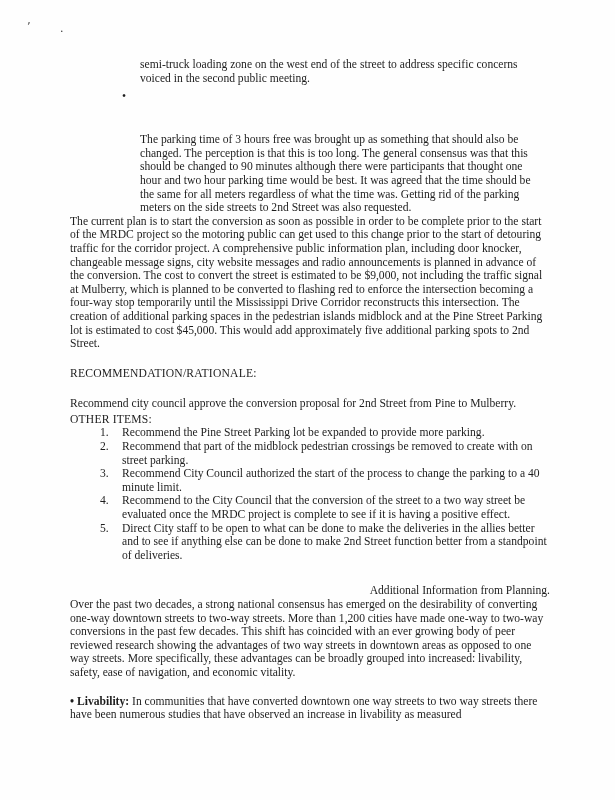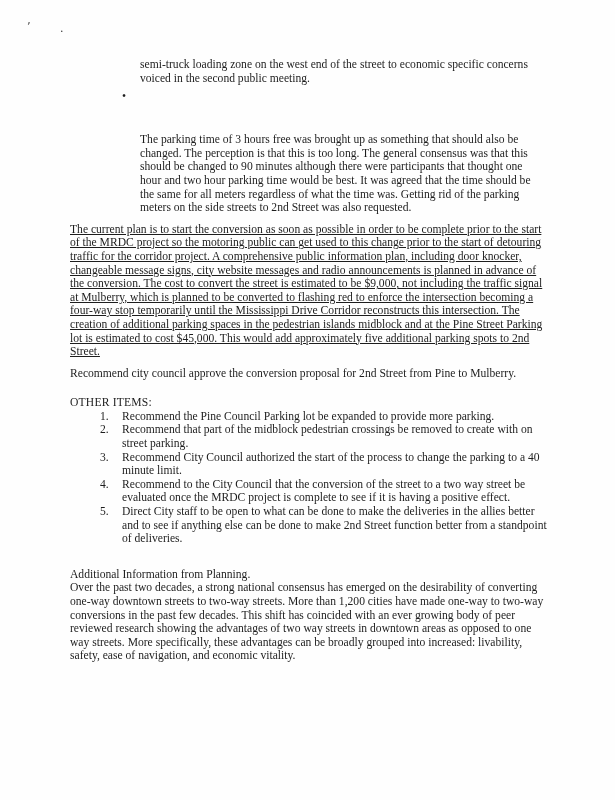--- a/index.html
+++ b/index.html
@@ -46,37 +46,36 @@
   .bullet-marker {
     width: 18px;
     flex: 0 0 18px;
     text-align: left;
   }
   .bullet-text {
     flex: 1;
     margin-top: 43px;
   }
   .para {
-    margin-top: 8px;
+    margin-top: 0;
     width: 480px;
-    text-decoration: underline;
   }
   .section-heading {
     margin-top: 16px;
     letter-spacing: 0.2px;
   }
   .heading-text {
     display: inline-block;
   }
   .rec-text {
-    margin-top: 8px;
+    margin-top: 17px;
     width: 480px;
   }
   .other-items-heading {
-    margin-top: 16px;
+    margin-top: 2px;
     text-decoration: underline;
   }
   .numbered-list {
     margin: 0;
     padding: 0;
     list-style: none;
     margin-left: 30px;
     width: 450px;
   }
   .numbered-item {
@@ -84,20 +83,21 @@
   }
   .item-num {
     flex: 0 0 22px;
     width: 22px;
   }
   .item-text {
     flex: 1;
   }
   .additional-heading {
     margin-top: 22px;
+    text-align: right;
   }
   .closing-para {
     width: 480px;
   }
   .livability-para {
     margin-top: 15px;
     width: 480px;
   }
   .bold-label {
     font-weight: bold;
@@ -106,39 +106,42 @@
 </head>
 <body>
 
 <div class="sheet">
 
   <span class="scan-mark mark-quote">’</span>
   <span class="scan-mark mark-dot">.</span>
 
   <div class="content">
 
-    <div class="fragment-block">semi-truck loading zone on the west end of the street to economic specific concerns voiced in the second public meeting.</div>
+    <div class="fragment-block">semi-truck loading zone on the west end of the street to address specific concerns voiced in the second public meeting.</div>
 
     <div class="bullet-item">
       <span class="bullet-marker">•</span>
       <span class="bullet-text">The parking time of 3 hours free was brought up as something that should also be changed.  The perception is that this is too long.  The general consensus was that this should be changed to 90 minutes although there were participants that thought one hour and two hour parking time would be best.  It was agreed that the time should be the same for all meters regardless of what the time was.  Getting rid of the parking meters on the side streets to 2nd Street was also requested.</span>
     </div>
 
     <div class="para">The current plan is to start the conversion as soon as possible in order to be complete prior to the start of the MRDC project so the motoring public can get used to this change prior to the start of detouring traffic for the corridor project.  A comprehensive public information plan, including door knocker, changeable message signs, city website messages and radio announcements is planned in advance of the conversion.  The cost to convert the street is estimated to be $9,000, not including the traffic signal at Mulberry, which is planned to be converted to flashing red to enforce the intersection becoming a four-way stop temporarily until the Mississippi Drive Corridor reconstructs this intersection.  The creation of additional parking spaces in the pedestrian islands midblock and at the Pine Street Parking lot is estimated to cost $45,000.  This would add approximately five additional parking spots to 2nd Street.</div>
 
+    <div class="section-heading">
+      <span class="heading-text">RECOMMENDATION/RATIONALE:</span>
+    </div>
     <div class="rec-text">Recommend city council approve the conversion proposal for 2nd Street from Pine to Mulberry.</div>
 
     <div class="section-heading other-items-heading">
       <span class="heading-text">OTHER ITEMS:</span>
     </div>
 
     <ol class="numbered-list">
       <li class="numbered-item">
         <span class="item-num">1.</span>
-        <span class="item-text">Recommend the Pine Council Parking lot be expanded to provide more parking.</span>
+        <span class="item-text">Recommend the Pine Street Parking lot be expanded to provide more parking.</span>
       </li>
       <li class="numbered-item">
         <span class="item-num">2.</span>
         <span class="item-text">Recommend that part of the midblock pedestrian crossings be removed to create with on street parking.</span>
       </li>
       <li class="numbered-item">
         <span class="item-num">3.</span>
         <span class="item-text">Recommend City Council authorized the start of the process to change the parking to a 40 minute limit.</span>
       </li>
       <li class="numbered-item">
@@ -148,15 +151,18 @@
       <li class="numbered-item">
         <span class="item-num">5.</span>
         <span class="item-text">Direct City staff to be open to what can be done to make the deliveries in the allies better and to see if anything else can be done to make 2nd Street function better from a standpoint of deliveries.</span>
       </li>
     </ol>
 
     <div class="additional-heading">Additional Information from Planning.</div>
 
     <div class="closing-para">Over the past two decades, a strong national consensus has emerged on the desirability of converting one-way downtown streets to two-way streets.  More than 1,200 cities have made one-way to two-way conversions in the past few decades. This shift has coincided with an ever growing body of peer reviewed research showing the advantages of two way streets in downtown areas as opposed to one way streets. More specifically, these advantages can be broadly grouped into increased:  livability, safety, ease of navigation, and economic vitality.</div>
 
+    <div class="livability-para">
+      <span class="bold-label">• Livability: </span><span>In communities that have converted downtown one way streets to two way streets there have been numerous studies that have observed an increase in livability as measured</span>
+    </div>
 
   </div>
 </div>
 
 </body></html>

